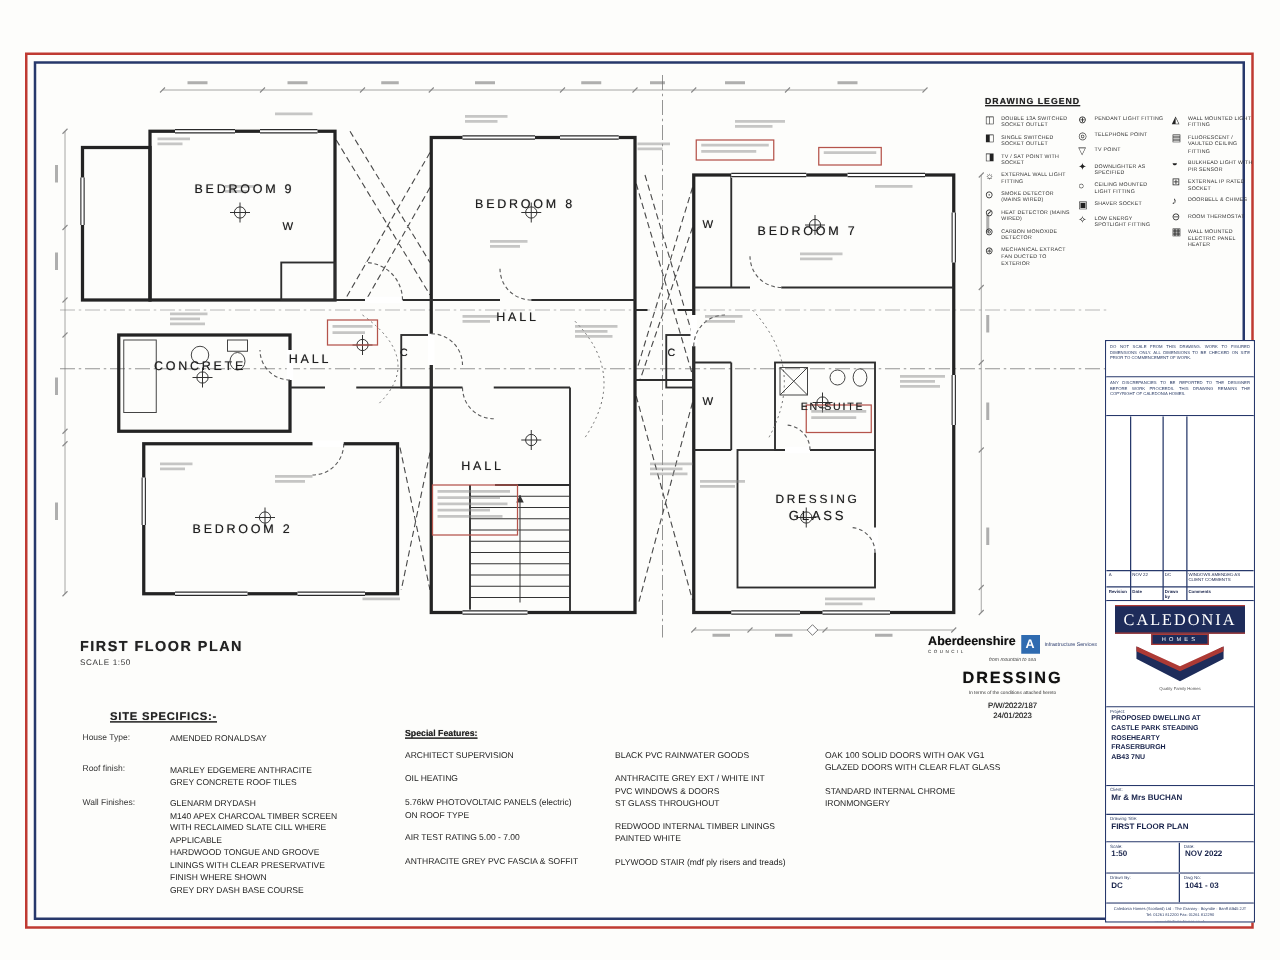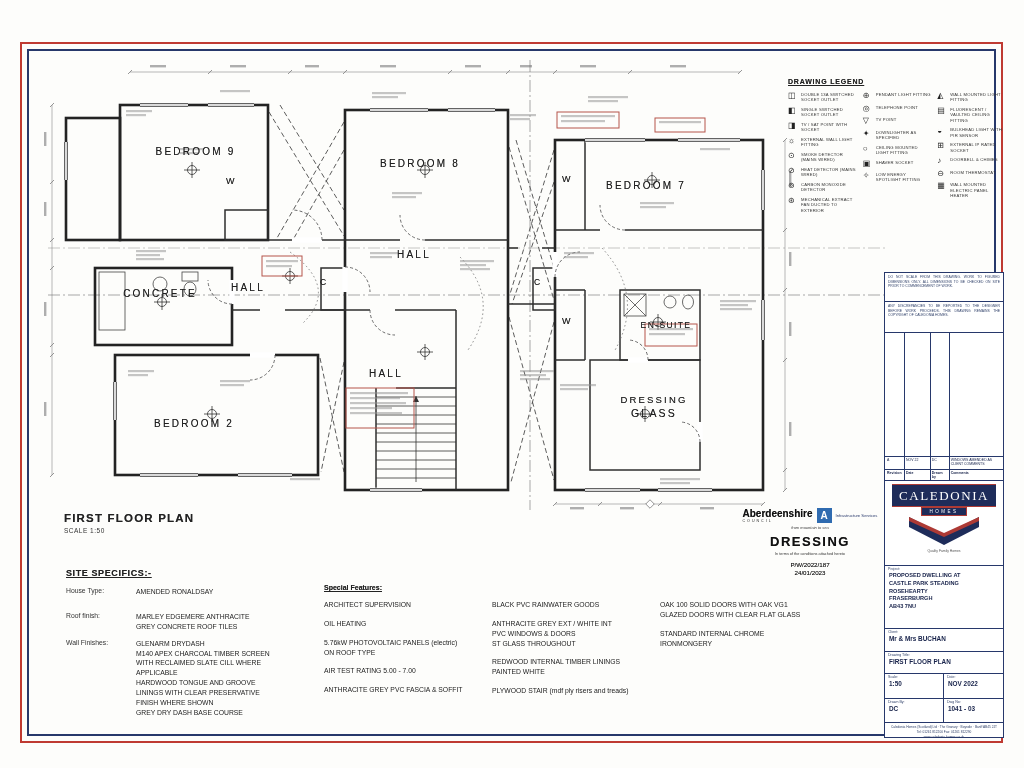--- a/index.html
+++ b/index.html
@@ -13,21 +13,21 @@
   
   .room{color:#1f1f1f;letter-spacing:2.2px;font-size:10px;text-align:center;white-space:nowrap;}
   .room.small{font-size:8.5px;letter-spacing:1.4px;}
   .marker{color:#1f1f1f;font-size:9px;letter-spacing:0;}
 
   
   .plan-title{font-size:11.5px;font-weight:bold;letter-spacing:1.2px;color:#222;}
   .plan-scale{font-size:6.5px;color:#333;margin-top:3px;letter-spacing:.5px;}
 
   
-  .ss-head{font-size:9px;font-weight:bold;color:#222;text-decoration:underline;letter-spacing:.6px;margin-bottom:9px;}
+  .ss-head{font-size:9px;font-weight:bold;color:#222;text-decoration:underline;letter-spacing:.6px;margin-bottom:9px;margin-left:22px;}
   .ss-row{margin-bottom:7px;}
   .ss-label{display:inline-block;width:70px;vertical-align:top;font-size:6.8px;color:#333;}
   .ss-value{display:inline-block;width:178px;vertical-align:top;font-size:6.8px;color:#222;white-space:pre-line;line-height:1.45;}
 
   .feat-head{font-size:7px;font-weight:bold;color:#222;text-decoration:underline;margin-bottom:9px;}
   .feat{font-size:6.8px;color:#222;white-space:pre-line;line-height:1.45;margin-bottom:9px;}
 
   
   .stamp{width:140px;text-align:center;}
   .stamp-row1{display:flex;align-items:center;justify-content:center;gap:4px;}

